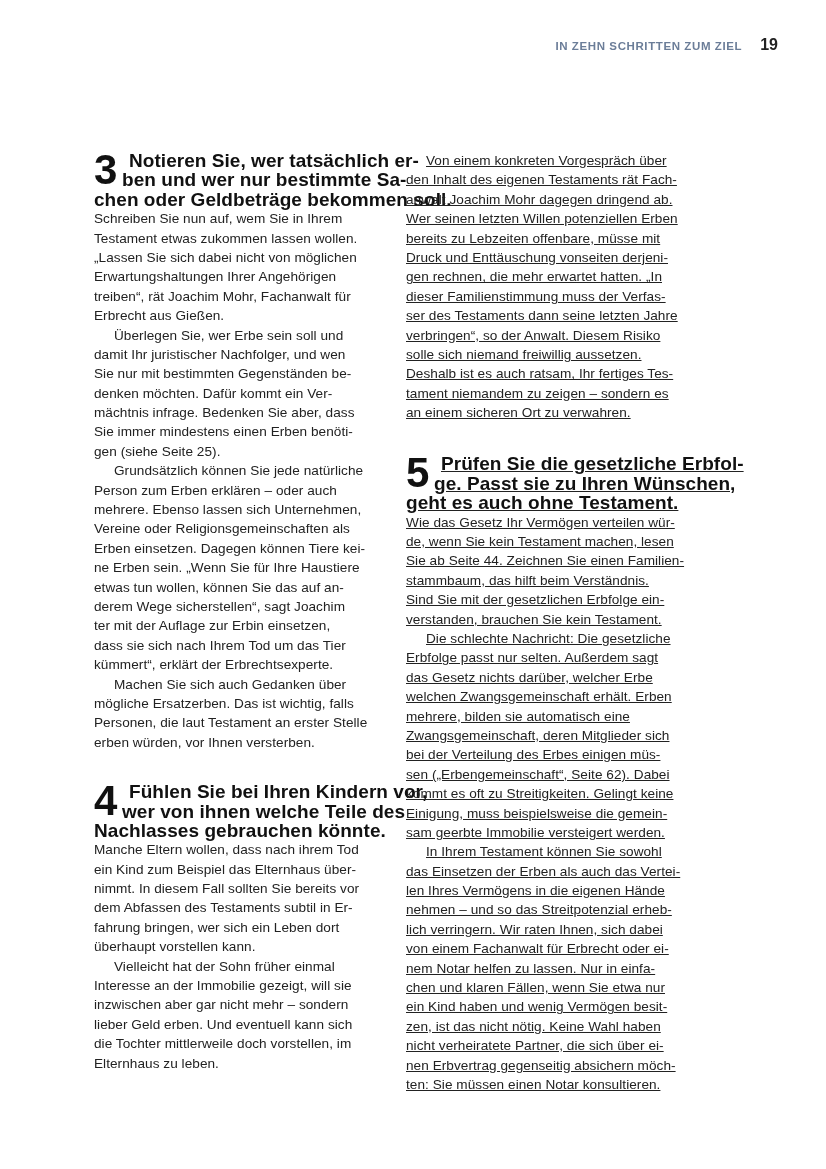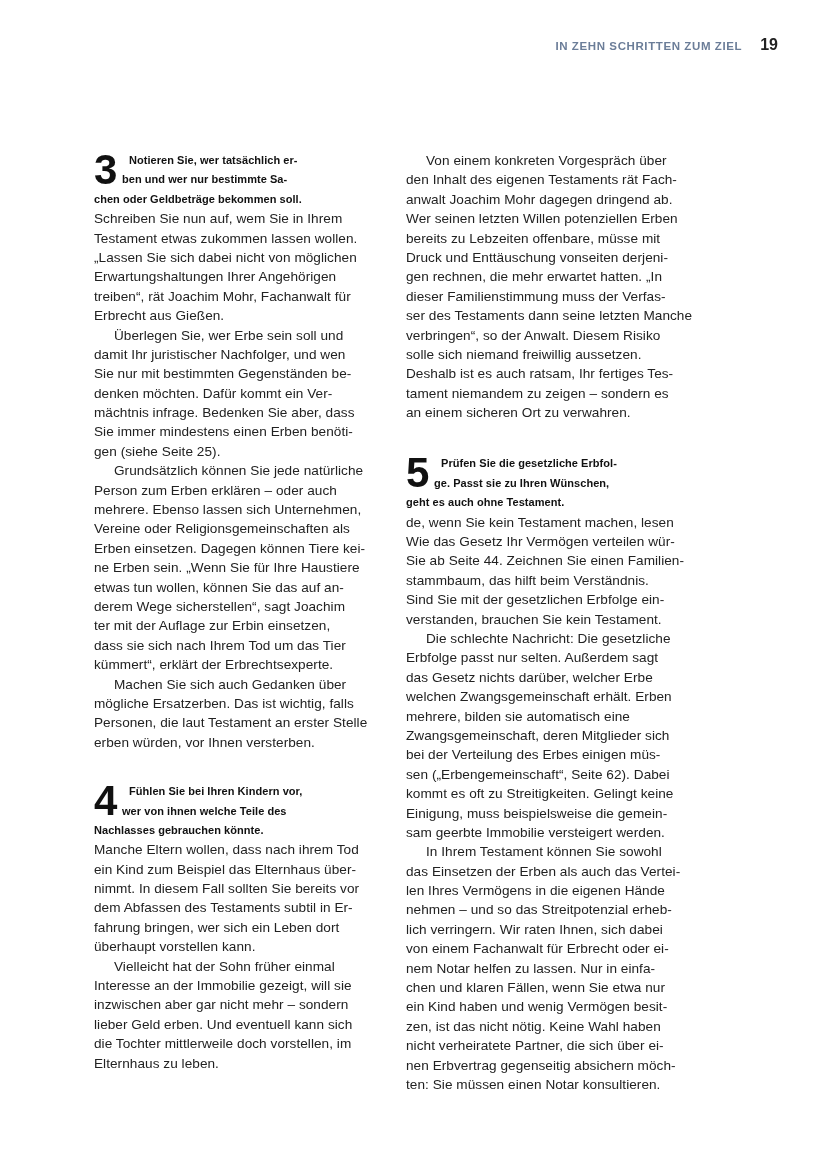--- a/index.html
+++ b/index.html
@@ -8,32 +8,32 @@
     font-family: "Liberation Sans", sans-serif; color: #222;
   }
   .running-head {
     position: absolute; top: 36px; right: 48px; display: flex; align-items: baseline; gap: 18px;
     font-size: 11.5px; font-weight: bold; letter-spacing: 0.6px;
   }
   .running-head .title { color: #6b7d98; }
   .running-head .pageno { color: #222; font-size: 16px; letter-spacing: 0; }
   .col { position: absolute; width: 300px; }
   .col.left { left: 94px; top: 151px; }
-  .col.right { left: 406px; top: 151px; }
+  .col.right { left: 406px; top: 151px; text-decoration: underline; }
   .line {
     font-size: 13.6px; line-height: 19.4px; height: 19.4px; white-space: nowrap;
     color: #222; letter-spacing: 0.05px;
   }
   .line.indent { padding-left: 20px; }
   .step { position: relative; }
   .step .num {
     position: absolute; left: 0; top: -1px; font-size: 42px; line-height: 40px;
     font-weight: bold; color: #111; letter-spacing: -1px;
   }
-  .step .hline { font-weight: bold; color: #111; font-size: 11px; }
+  .step .hline { font-weight: bold; color: #111; font-size: 19px; }
   .step .hline.inset1 { padding-left: 35px; }
   .step .hline.inset2 { padding-left: 28px; }
   .gap { height: 20px; }
 </style>
 </head>
 <body>
 
 <div class="running-head">
   <span class="title">IN ZEHN SCHRITTEN ZUM ZIEL</span>
   <span class="pageno">19</span>
@@ -114,39 +114,39 @@
 <div class="col right">
   <div>
     <div class="line indent">Von einem konkreten Vorgespräch über</div>
     <div class="line">den Inhalt des eigenen Testaments rät Fach-</div>
     <div class="line">anwalt Joachim Mohr dagegen dringend ab.</div>
     <div class="line">Wer seinen letzten Willen potenziellen Erben</div>
     <div class="line">bereits zu Lebzeiten offenbare, müsse mit</div>
     <div class="line">Druck und Enttäuschung vonseiten derjeni-</div>
     <div class="line">gen rechnen, die mehr erwartet hatten. „In</div>
     <div class="line">dieser Familienstimmung muss der Verfas-</div>
-    <div class="line">ser des Testaments dann seine letzten Manche</div>
+    <div class="line">ser des Testaments dann seine letzten Jahre</div>
     <div class="line">verbringen“, so der Anwalt. Diesem Risiko</div>
     <div class="line">solle sich niemand freiwillig aussetzen.</div>
     <div class="line">Deshalb ist es auch ratsam, Ihr fertiges Tes-</div>
     <div class="line">tament niemandem zu zeigen – sondern es</div>
     <div class="line">an einem sicheren Ort zu verwahren.</div>
   </div>
 
   <div class="gap" style="height:32px"></div>
 
   <div class="step">
     <span class="num">5</span>
     <div class="line hline inset1">Prüfen Sie die gesetzliche Erbfol-</div>
     <div class="line hline inset2">ge. Passt sie zu Ihren Wünschen,</div>
     <div class="line hline">geht es auch ohne Testament.</div>
 
     <div>
+      <div class="line">Wie das Gesetz Ihr Vermögen verteilen wür-</div>
       <div class="line">de, wenn Sie kein Testament machen, lesen</div>
-      <div class="line">Wie das Gesetz Ihr Vermögen verteilen wür-</div>
       <div class="line">Sie ab Seite 44. Zeichnen Sie einen Familien-</div>
       <div class="line">stammbaum, das hilft beim Verständnis.</div>
       <div class="line">Sind Sie mit der gesetzlichen Erbfolge ein-</div>
       <div class="line">verstanden, brauchen Sie kein Testament.</div>
     </div>
     <div>
       <div class="line indent">Die schlechte Nachricht: Die gesetzliche</div>
       <div class="line">Erbfolge passt nur selten. Außerdem sagt</div>
       <div class="line">das Gesetz nichts darüber, welcher Erbe</div>
       <div class="line">welchen Zwangsgemeinschaft erhält. Erben</div>

